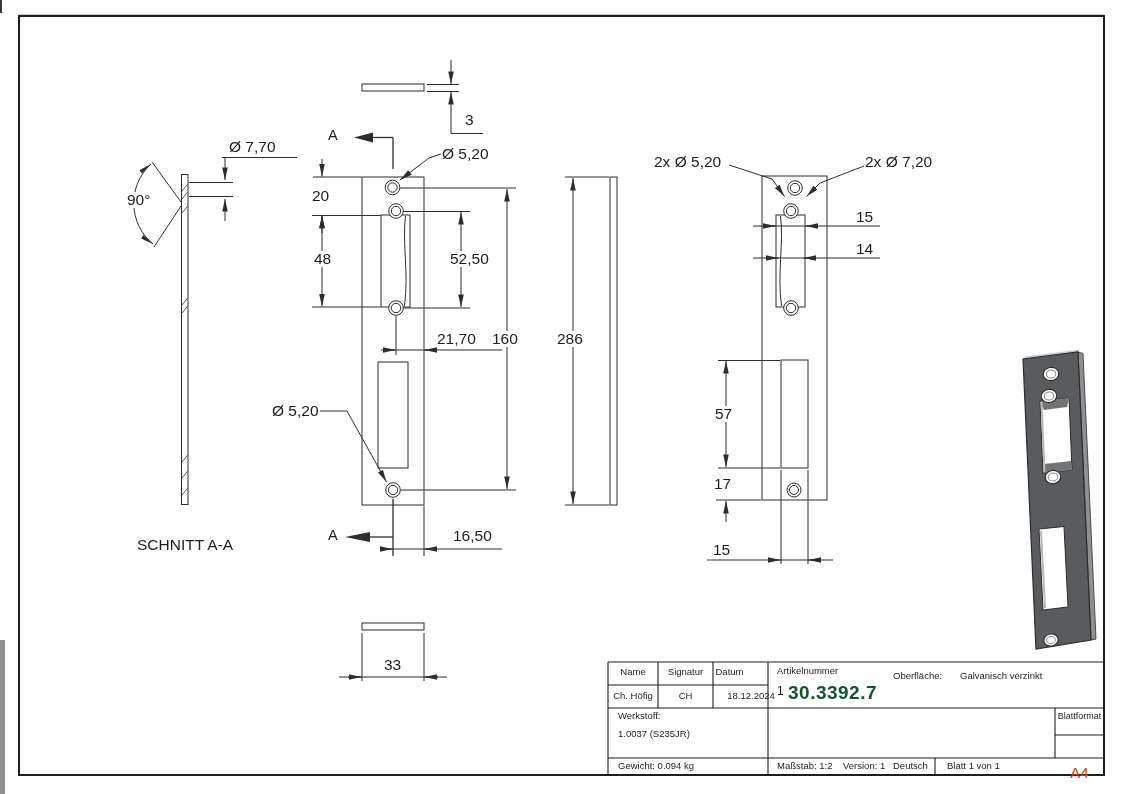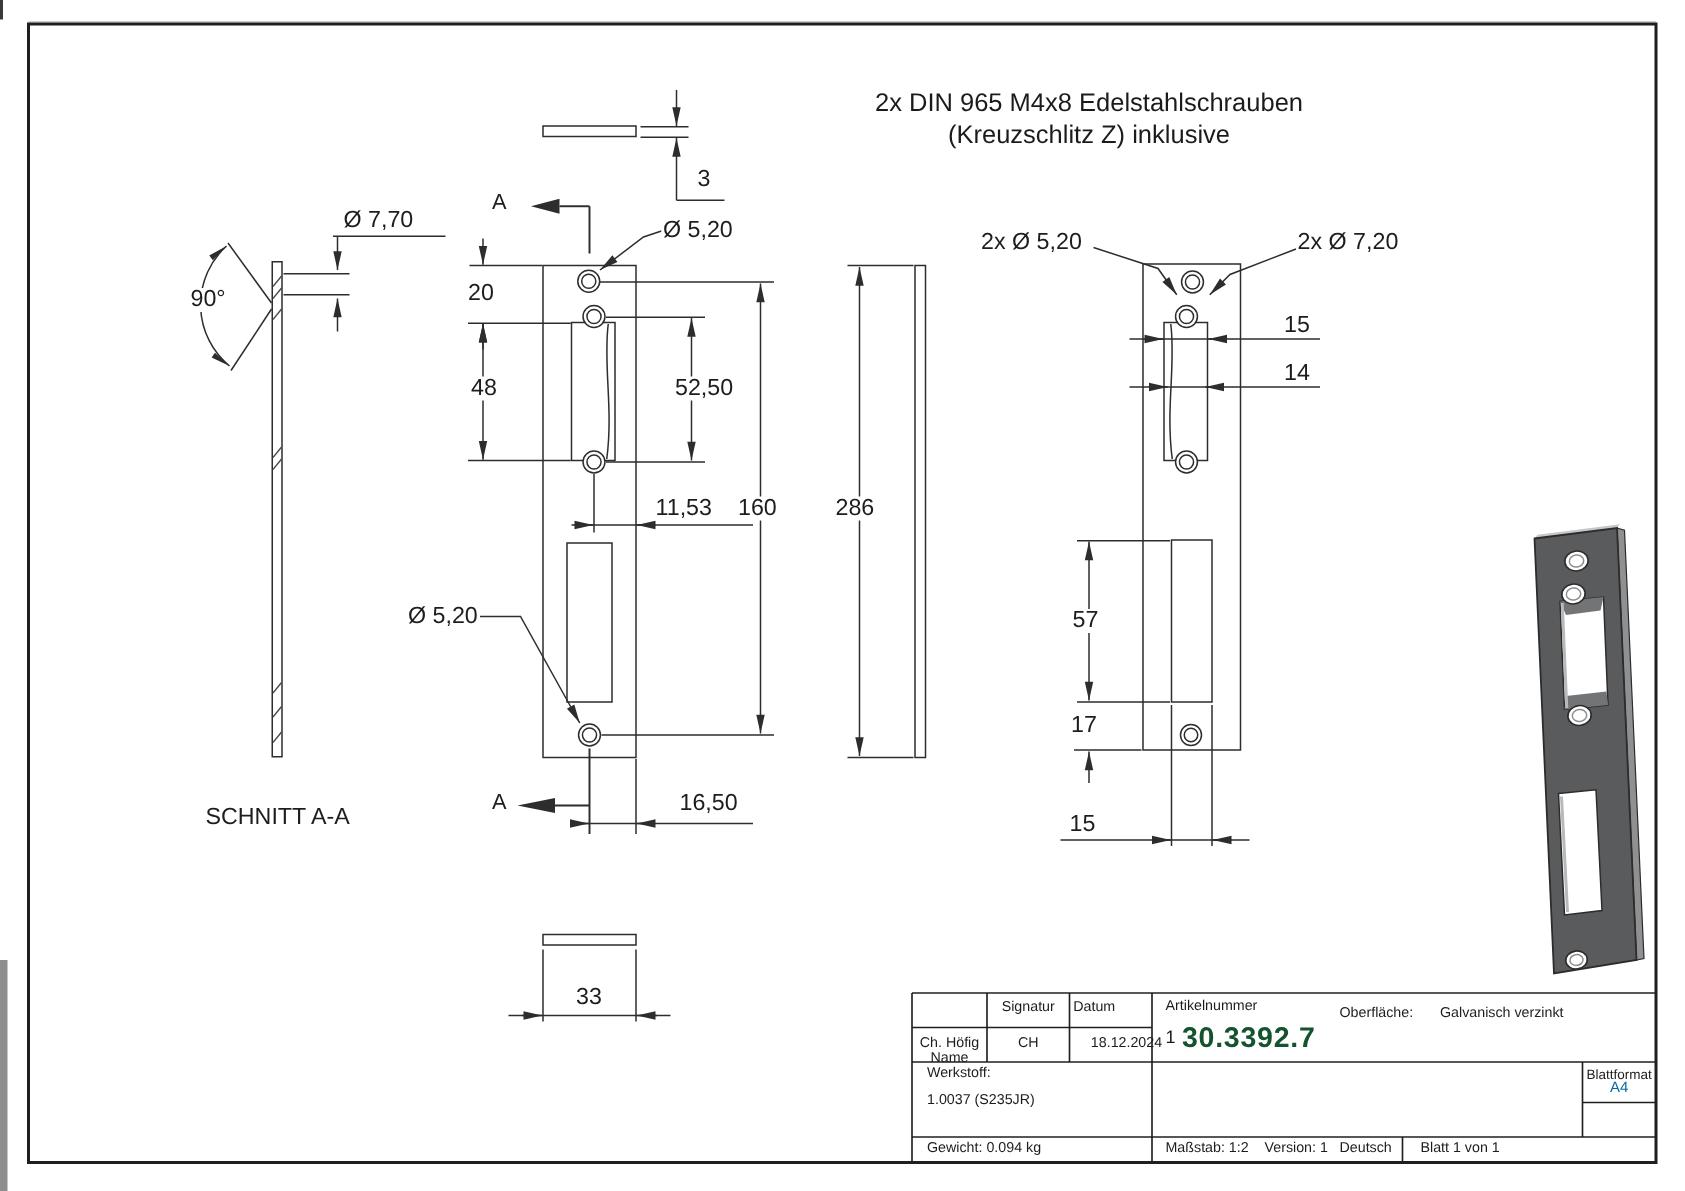--- a/index.html
+++ b/index.html
@@ -10,22 +10,22 @@
        line-height:1.05;background:#fff;padding:0 1px;}
   .nobg{background:transparent;}
   .cutltr{font-size:14.5px;}
   .note{position:absolute;left:540px;top:58px;width:372px;text-align:center;
         font-size:17px;color:#1b1b1b;line-height:21px;background:transparent;}
   .tb{position:absolute;font-size:9.5px;color:#1d1d1d;white-space:nowrap;line-height:1.1;text-align:right;}
   .tbc{text-align:center;}
   .artsup{position:absolute;left:777px;top:684px;font-size:12px;color:#1b1b1b;}
   .artnum{position:absolute;left:788px;top:682px;font-size:19px;font-weight:700;
           letter-spacing:.5px;color:#14532d;}
-  .a4{position:absolute;left:1055px;top:720px;width:49px;text-align:center;
-      font-size:10px;color:#0369a1;}
+  .a4{position:absolute;left:1055px;top:764px;width:49px;text-align:center;
+      font-size:15px;color:#c2410c;}
   .edgeStripe{position:absolute;left:0;top:640px;width:5px;height:154px;background:#8e8e8e;}
   .cornerMark{position:absolute;left:0;top:0;width:2px;height:13px;background:#3a3a3a;}
 </style>
 </head>
 <body>
 
 <div id="stage">
 
   <svg id="linework" width="1123" height="794" viewBox="0 0 1123 794">
     <defs>
@@ -207,50 +207,46 @@
       <line x1="713" y1="662" x2="713" y2="708"></line>
       <line x1="768" y1="662" x2="768" y2="775"></line>
       <line x1="935" y1="758" x2="935" y2="775"></line>
       <line x1="1055" y1="708" x2="1055" y2="758"></line>
     </g>
   </svg>
 
   <div class="edgeStripe"></div>
   <div class="cornerMark"></div>
 
-  <div class="note">
-    <div>2x DIN 965 M4x8 Edelstahlschrauben</div>
-    <div>(Kreuzschlitz Z) inklusive</div>
-  </div>
 
   <div class="lbl" style="left:228px;top:139px">Ø 7,70</div>
   <div class="lbl" style="left:126px;top:192px">90°</div>
   <div class="lbl nobg" style="left:136px;top:537px">SCHNITT A-A</div>
   <div class="lbl" style="left:464px;top:112px">3</div>
   <div class="lbl nobg cutltr" style="left:327px;top:128px">A</div>
   <div class="lbl nobg cutltr" style="left:327px;top:528px">A</div>
   <div class="lbl" style="left:441px;top:146px">Ø 5,20</div>
   <div class="lbl" style="left:271px;top:403px">Ø 5,20</div>
   <div class="lbl" style="left:311px;top:188px">20</div>
   <div class="lbl" style="left:313px;top:251px">48</div>
   <div class="lbl" style="left:449px;top:251px">52,50</div>
-  <div class="lbl" style="left:436px;top:331px">11,53</div>
+  <div class="lbl" style="left:436px;top:331px">21,70</div>
   <div class="lbl" style="left:491px;top:331px">160</div>
   <div class="lbl" style="left:556px;top:331px">286</div>
   <div class="lbl" style="left:452px;top:528px">16,50</div>
   <div class="lbl" style="left:383px;top:657px">33</div>
   <div class="lbl" style="left:653px;top:154px">2x  Ø 5,20</div>
   <div class="lbl" style="left:864px;top:154px">2x  Ø 7,20</div>
   <div class="lbl" style="left:855px;top:209px">15</div>
   <div class="lbl" style="left:855px;top:241px">14</div>
   <div class="lbl" style="left:714px;top:406px">57</div>
   <div class="lbl" style="left:713px;top:476px">17</div>
   <div class="lbl" style="left:712px;top:542px">15</div>
 
-  <div class="tb tbc" style="left:608px;top:701px;width:50px">Name</div>
+  <div class="tb tbc" style="left:608px;top:667px;width:50px">Name</div>
   <div class="tb tbc" style="left:658px;top:667px;width:55px">Signatur</div>
   <div class="tb tbc" style="left:713px;top:667px;width:33px">Datum</div>
   <div class="tb tbc" style="left:608px;top:691px;width:50px">Ch. Höfig</div>
   <div class="tb tbc" style="left:658px;top:691px;width:55px">CH</div>
   <div class="tb tbc" style="left:713px;top:691px;width:76px">18.12.2024</div>
   <div class="tb" style="left:777px;top:666px">Artikelnummer</div>
   <span class="artsup">1</span>
   <span class="artnum">30.3392.7</span>
   <div class="tb" style="left:893px;top:671px">Oberfläche:</div>
   <div class="tb" style="left:960px;top:671px">Galvanisch verzinkt</div>

